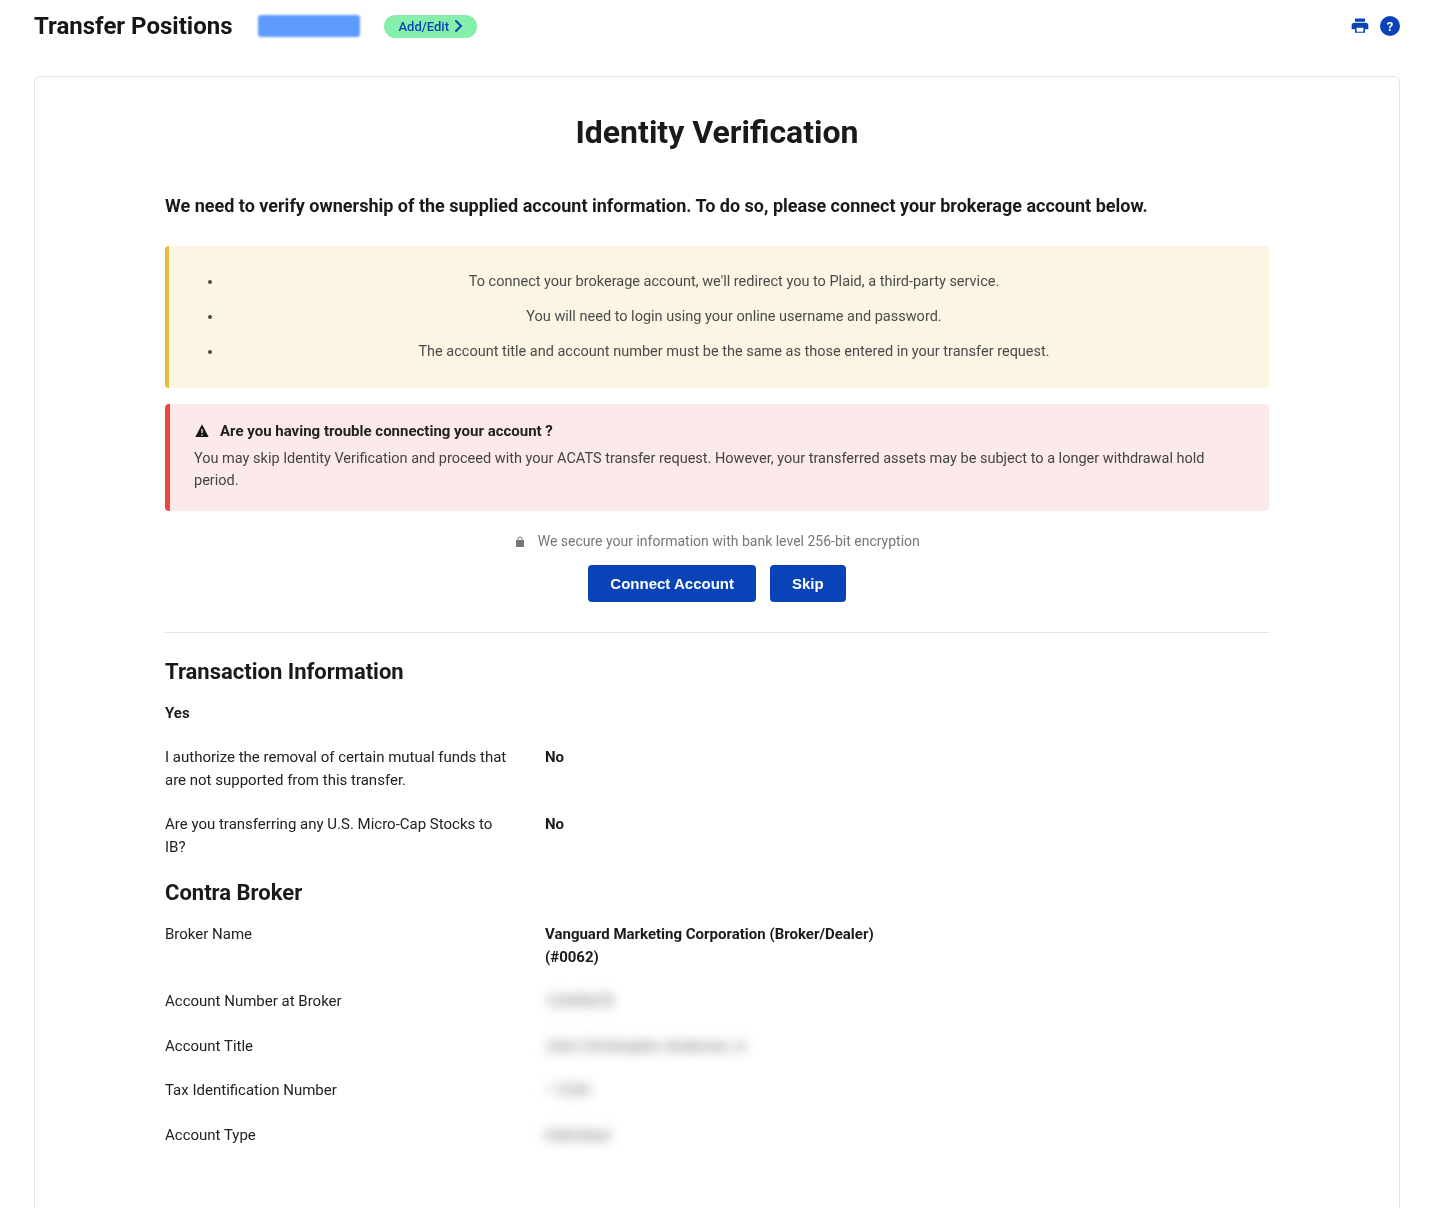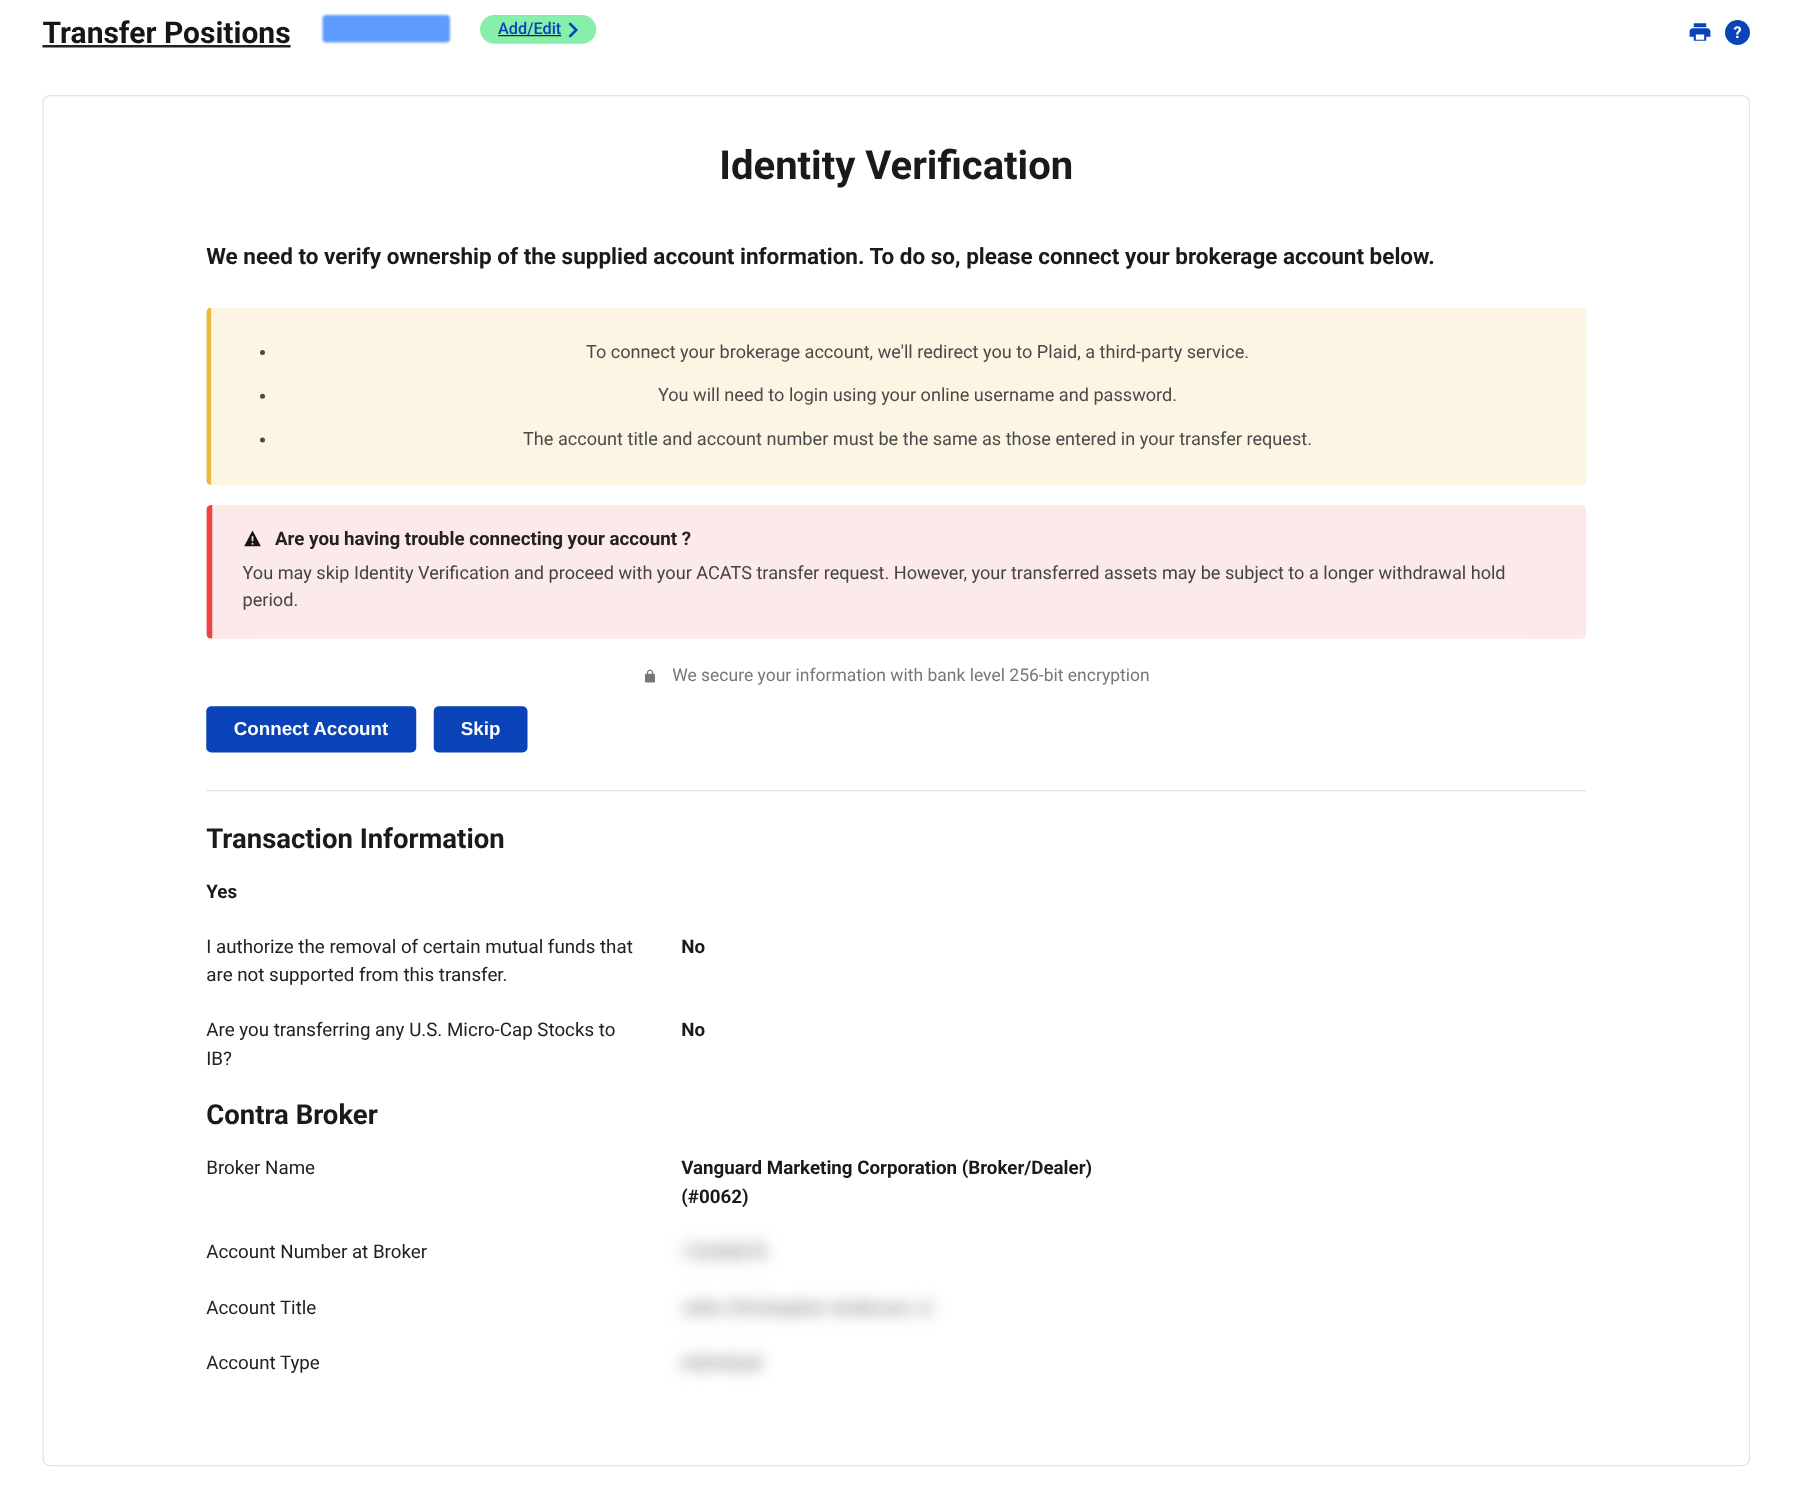--- a/index.html
+++ b/index.html
@@ -1,37 +1,37 @@
 <!DOCTYPE html>
 <html><head>
 <meta charset="utf-8">
 <style>
 * { box-sizing: border-box; margin: 0; padding: 0; }
 body { font-family: -apple-system, BlinkMacSystemFont, "Segoe UI", Roboto, Helvetica, Arial, sans-serif; background: #fff; color: #222; font-size: 14px; }
 .page { width: 1434px; margin: 0 auto; padding: 0 0 60px 0; }
 .topbar { display: flex; align-items: center; justify-content: space-between; padding: 12px 34px 12px 34px; }
-.topbar-left { display: flex; align-items: flex-start; gap: 24px; text-decoration: underline; }
+.topbar-left { display: flex; align-items: center; gap: 24px; }
 .page-title { font-size: 24px; font-weight: 700; color: #161616; }
 .redact-pill { width: 102px; height: 22px; background: #5f9bff; border-radius: 3px; filter: blur(1px); margin-left: 2px; }
 .addedit { display: inline-flex; align-items: center; background: #86efac; border-radius: 14px; padding: 4px 14px; font-size: 13px; color: #0a43b8; font-weight: 500; cursor: pointer; gap: 6px; }
 .topbar-right { display: flex; align-items: center; gap: 10px; }
 .help-circle { width: 20px; height: 20px; border-radius: 50%; background: #0a43b8; color: #fff; display: flex; align-items: center; justify-content: center; font-size: 13px; font-weight: 700; cursor: pointer; }
 .card { border: 1px solid #e3e3e3; border-radius: 6px; margin: 24px 34px 28px 34px; padding: 36px 130px 48px 130px; }
 .card h1 { font-size: 32px; font-weight: 700; text-align: center; margin-bottom: 44px; color: #1a1a1a; }
 .subheading { font-size: 18px; font-weight: 700; color: #1a1a1a; margin-bottom: 30px; }
 .callout { border-radius: 4px; padding: 18px 24px 18px 50px; margin-bottom: 16px; position: relative; }
 .callout-warn { background: #fdf5e4; border-left: 4px solid #e8b93b; text-align: center; }
 .callout-warn ul { list-style: disc; padding-left: 4px; }
 .callout-warn li { color: #4a4a4a; font-size: 14.5px; line-height: 1.6; padding: 6px 0; }
 .callout-danger { background: #fce9ea; border-left: 5px solid #ef4444; padding: 18px 24px; }
 .callout-danger .cd-title { display: flex; align-items: center; gap: 10px; font-weight: 700; font-size: 15px; color: #222; margin-bottom: 8px; }
 .callout-danger .cd-body { color: #444; font-size: 14.5px; line-height: 1.55; }
 .secure-line { text-align: center; color: #777; font-size: 14px; margin: 22px 0 16px 0; }
 .secure-line .lock { margin-right: 8px; }
-.btn-row { display: flex; gap: 14px; margin-bottom: 30px; }
+.btn-row { display: flex; justify-content: center; gap: 14px; margin-bottom: 30px; }
 .btn { background: #0a43b8; color: #fff; border: none; border-radius: 4px; padding: 10px 22px; font-size: 15px; font-weight: 600; cursor: pointer; }
 hr.divider { border: none; border-top: 1px solid #e3e3e3; margin: 0 0 26px 0; }
 .section-title { font-size: 22px; font-weight: 700; margin: 12px 0 18px 0; color: #1a1a1a; }
 .kv-row { display: flex; align-items: flex-start; margin-bottom: 22px; }
 .kv-label { width: 380px; font-size: 15px; color: #222; line-height: 1.5; padding-right: 30px; }
 .kv-value { font-size: 15px; font-weight: 700; color: #1a1a1a; max-width: 370px; line-height: 1.5; }
 .kv-value.blur { filter: blur(6px); font-weight: 500; color: #7a7a7a; }
 svg.icon { display: inline-block; vertical-align: middle; }
 </style>
 </head>
@@ -121,18 +121,22 @@
     </div>
     <div class="kv-row">
       <div class="kv-label">Account Number at Broker</div>
       <div class="kv-value blur">12345678</div>
     </div>
     <div class="kv-row">
       <div class="kv-label">Account Title</div>
       <div class="kv-value blur">John Christopher Anderson Jr</div>
     </div>
     <div class="kv-row">
+      <div class="kv-label">Tax Identification Number</div>
+      <div class="kv-value blur">•-1234</div>
+    </div>
+    <div class="kv-row">
       <div class="kv-label">Account Type</div>
       <div class="kv-value blur">Individual</div>
     </div>
   </div>
 
 </div>
 
 </body></html>

